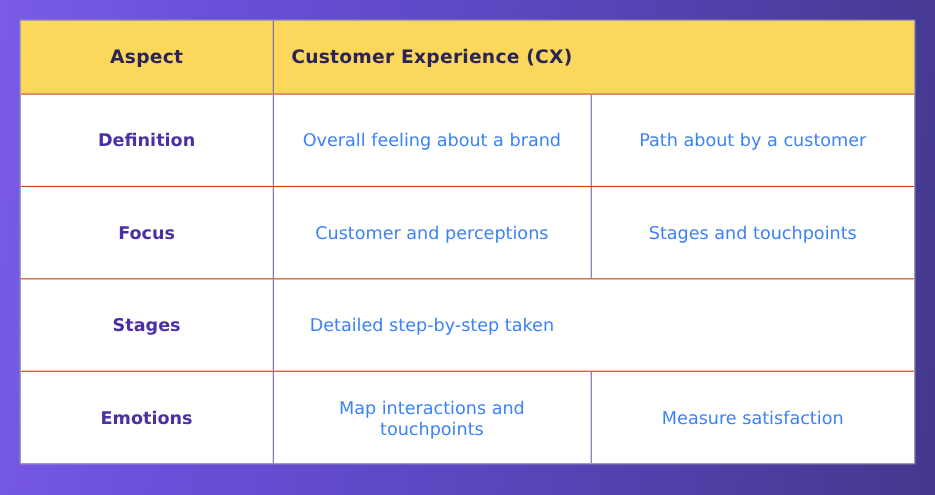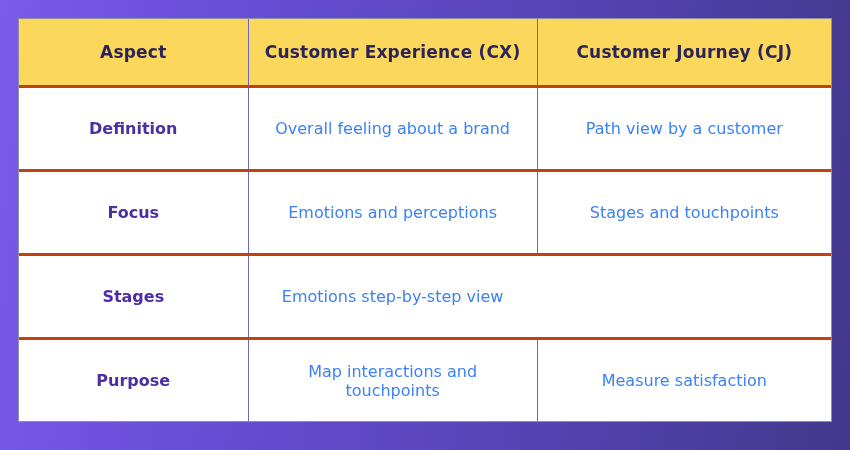--- a/index.html
+++ b/index.html
@@ -30,21 +30,21 @@
   .row {
     display: grid;
     grid-template-columns: 28.15% 35.6% 36.25%;
     flex: 1 1 0;
     min-height: 0;
   }
   .row.header-row {
     flex: 0 0 66px;
     background: #fbd75b;
   }
-  .body-row { border-top: 3px solid #c2410c; }
+  .body-row { border-top: 1px solid #c2410c; }
   .body-row:first-of-type { border-top: 1px solid #a29db4; }
   .cell {
     display: flex;
     align-items: center;
     justify-content: center;
     text-align: center;
     padding: 4px 10px;
     box-sizing: border-box;
     min-width: 0;
   }
@@ -68,41 +68,40 @@
 </style>
 </head>
 <body>
 
 <div class="canvas">
   <div class="comparison-table">
 
     <div class="row header-row">
       <div class="cell head">Aspect</div>
       <div class="cell head">Customer Experience (CX)</div>
-      <div class="cell head">Customer Journey (CJ)</div>
     </div>
 
     <div class="row body-row">
       <div class="cell aspect-cell">Definition</div>
       <div class="cell value-cell">Overall feeling about a brand</div>
-      <div class="cell value-cell">Path view by a customer</div>
+      <div class="cell value-cell">Path about by a customer</div>
     </div>
 
     <div class="row body-row">
       <div class="cell aspect-cell">Focus</div>
-      <div class="cell value-cell">Emotions and perceptions</div>
+      <div class="cell value-cell">Customer and perceptions</div>
       <div class="cell value-cell">Stages and touchpoints</div>
     </div>
 
 
     <div class="row body-row">
       <div class="cell aspect-cell">Stages</div>
-      <div class="cell value-cell">Emotions step-by-step view</div>
+      <div class="cell value-cell">Detailed step-by-step taken</div>
     </div>
 
     <div class="row body-row">
-      <div class="cell aspect-cell">Purpose</div>
+      <div class="cell aspect-cell">Emotions</div>
       <div class="cell value-cell">Map interactions and touchpoints</div>
       <div class="cell value-cell">Measure satisfaction</div>
     </div>
 
   </div>
 </div>
 
 </body></html>

